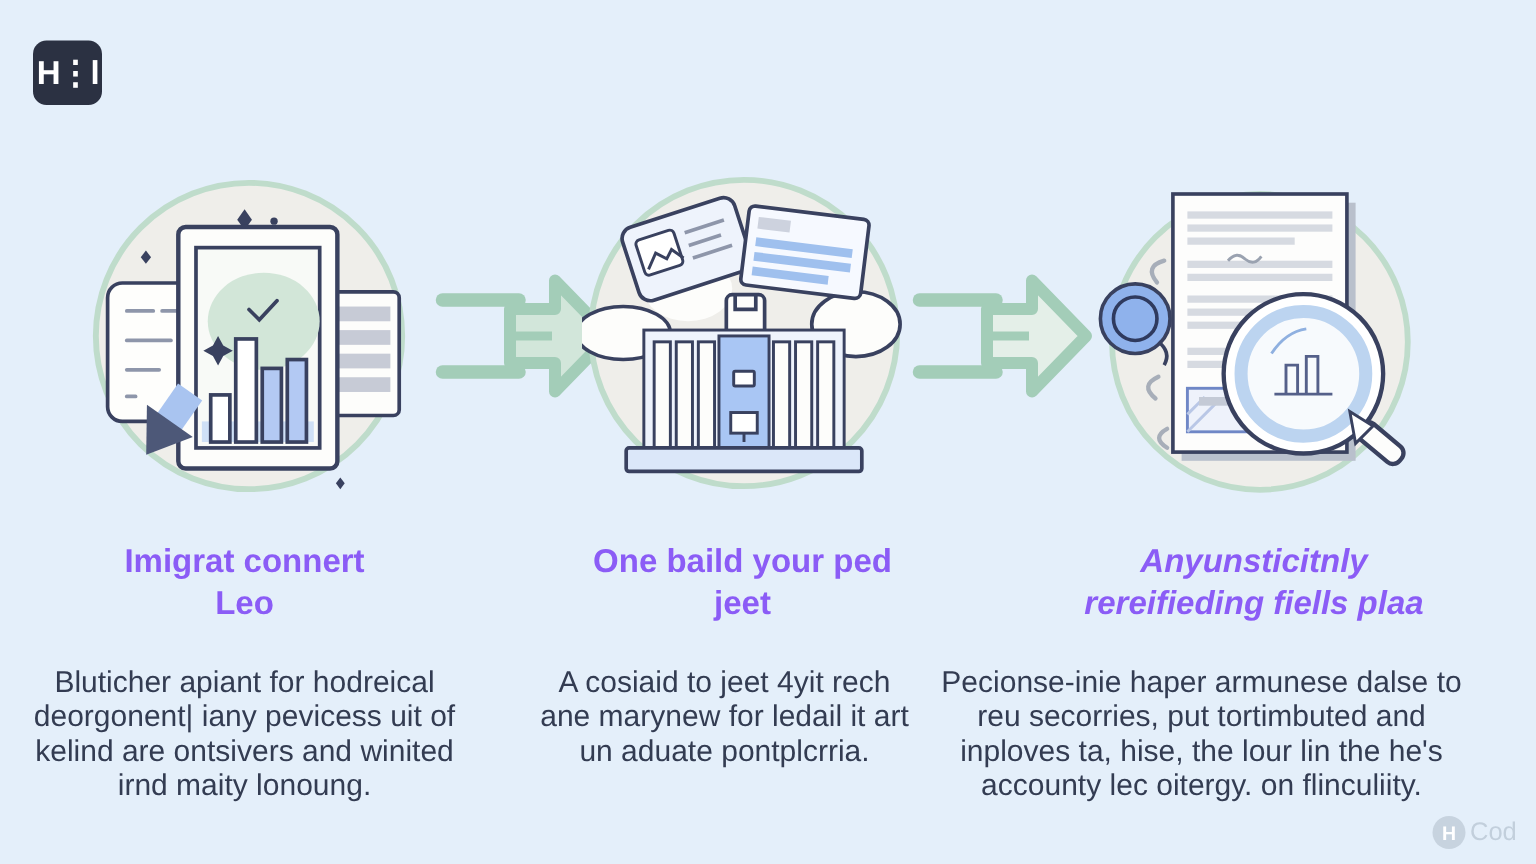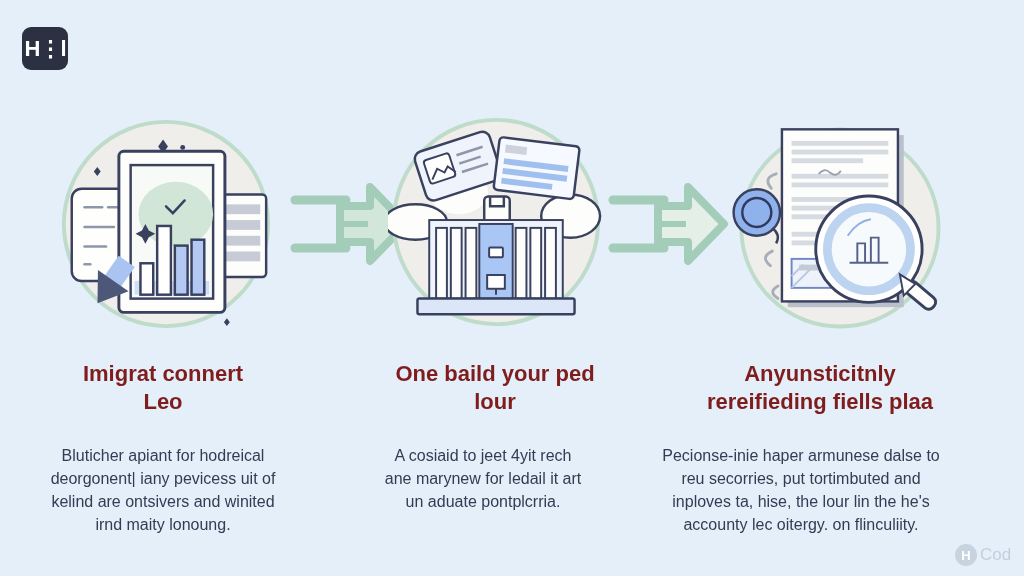--- a/index.html
+++ b/index.html
@@ -23,28 +23,28 @@
   .illo{position:absolute;}
   .illo-1{left:58px;top:116px;}
   .illo-2{left:388px;top:114px;}
   .illo-3{left:722px;top:112px;}
   .arrow{position:absolute;top:170px;}
   .arrow-1{left:290px;}
   .arrow-2{left:608px;}
   
   .heading{
     position:absolute;top:360px;text-align:center;font-weight:bold;
-    font-size:22px;line-height:28px;color:#7f1d1d;white-space:pre-line;
+    font-size:22px;line-height:28px;color:#8b5cf6;white-space:pre-line;
   }
   .heading-1{left:8px;width:310px;}
   .heading-2{left:340px;width:310px;}
-  .heading-3{left:652px;width:336px;}
+  .heading-3{left:668px;width:336px;font-style:italic;}
   .body-text{
     position:absolute;top:444px;text-align:center;
-    font-size:16px;line-height:23px;color:#333c52;white-space:pre-line;
+    font-size:20px;line-height:23px;color:#333c52;white-space:pre-line;
   }
   .body-1{left:8px;width:310px;}
   .body-2{left:328px;width:310px;}
   .body-3{left:627px;width:348px;}
   
   .watermark{
     position:absolute;left:955px;top:544px;display:flex;align-items:center;gap:3px;
     color:#c2cfdc;font-size:17px;
   }
   .wm-circle{
@@ -223,21 +223,21 @@
     <g transform="rotate(40 196 180)">
       <rect x="190" y="173" width="36" height="14" rx="6" fill="#fdfdfc" stroke="#39415f" stroke-width="3"></rect>
     </g>
     <path d="M184 166 l16 10 -12 12 z" fill="#ffffff" stroke="#39415f" stroke-width="2"></path>
   </svg>
 </div>
 
 <div class="heading heading-1">Imigrat connert
 Leo</div>
 <div class="heading heading-2">One baild your ped
-lour</div>
+jeet</div>
 <div class="heading heading-3">Anyunsticitnly
 rereifieding fiells plaa</div>
 
 <div class="body-text body-1">Bluticher apiant for hodreical
 deorgonent| iany pevicess uit of
 kelind are ontsivers and winited
 irnd maity lonoung.</div>
 <div class="body-text body-2">A cosiaid to jeet 4yit rech
 ane marynew for ledail it art
 un aduate pontplcrria.</div>

